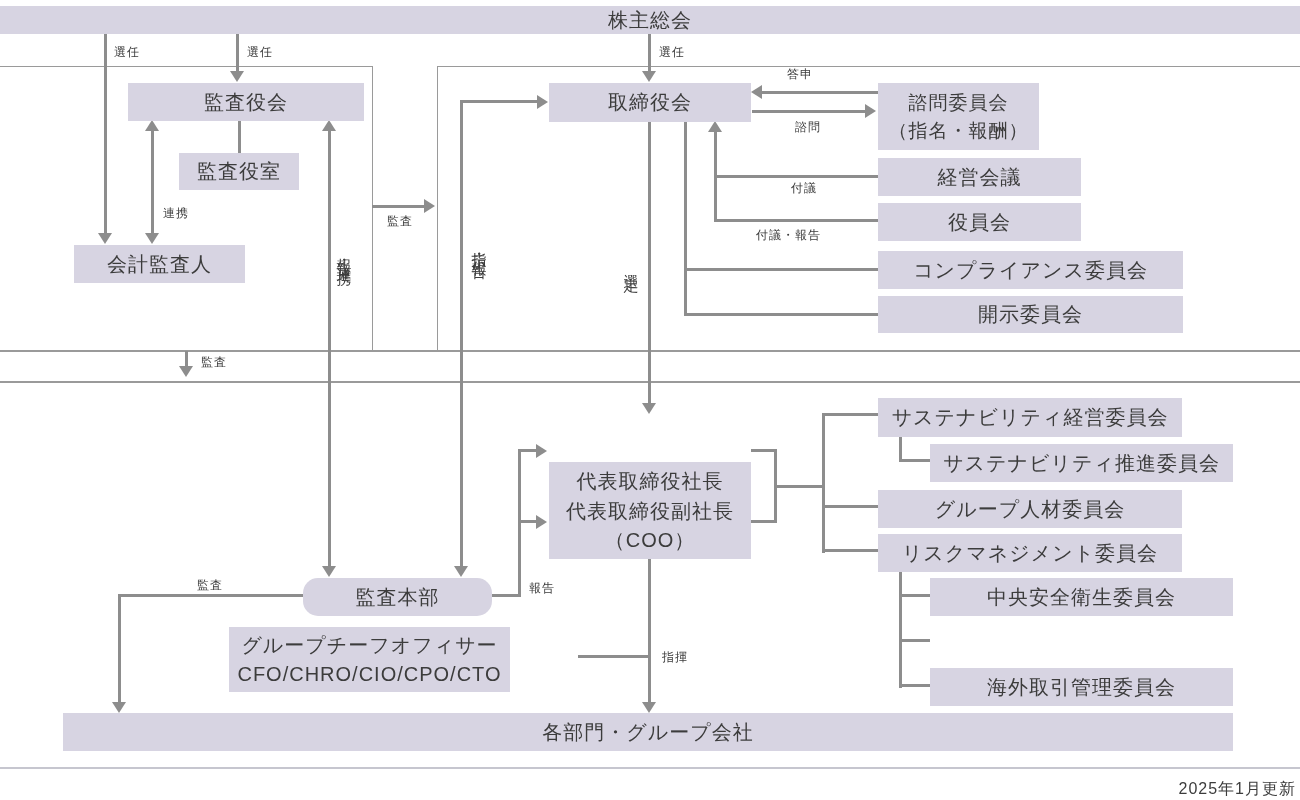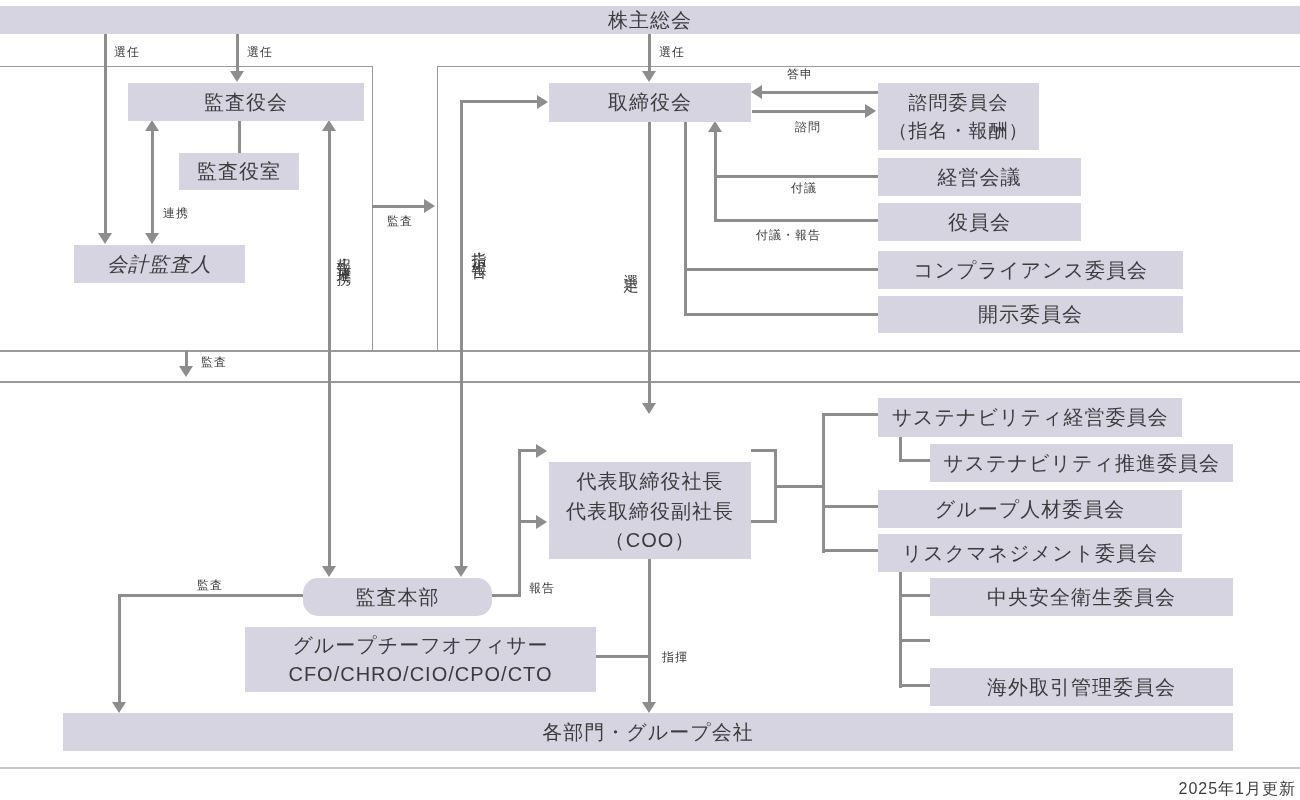--- a/index.html
+++ b/index.html
@@ -148,21 +148,21 @@
   <div class="hl" style="left:899px;top:684px;width:31px;"></div>
 
   <div class="box" style="left:128px;top:83px;width:236px;height:38px;">
     <span>監査役会</span>
   </div>
 
   <div class="box" style="left:179px;top:153px;width:120px;height:37px;">
     <span>監査役室</span>
   </div>
 
-  <div class="box" style="left:74px;top:245px;width:171px;height:38px;font-style:italic;">
+  <div class="box" style="left:74px;top:245px;width:171px;height:38px;">
     <span>会計監査人</span>
   </div>
 
   <div class="box" style="left:549px;top:83px;width:202px;height:39px;">
     <span>取締役会</span>
   </div>
 
   <div class="box" style="left:878px;top:83px;width:161px;height:67px;font-size:19px;">
     <span>諮問委員会</span>
     <span>（指名・報酬）</span>
@@ -216,21 +216,21 @@
 
 
   <div class="box" style="left:930px;top:668px;width:303px;height:38px;">
     <span>海外取引管理委員会</span>
   </div>
 
   <div class="box" style="left:303px;top:578px;width:189px;height:38px;border-radius:15px;">
     <span>監査本部</span>
   </div>
 
-  <div class="box" style="left:245px;top:627px;width:351px;height:65px;">
+  <div class="box" style="left:229px;top:627px;width:281px;height:65px;">
     <span>グループチーフオフィサー</span>
     <span>CFO/CHRO/CIO/CPO/CTO</span>
   </div>
 
   <div class="box" style="left:63px;top:713px;width:1170px;height:38px;">
     <span>各部門・グループ会社</span>
   </div>
 
   <div class="footer" style="right:4px;top:779px;">2025年1月更新</div>
 

